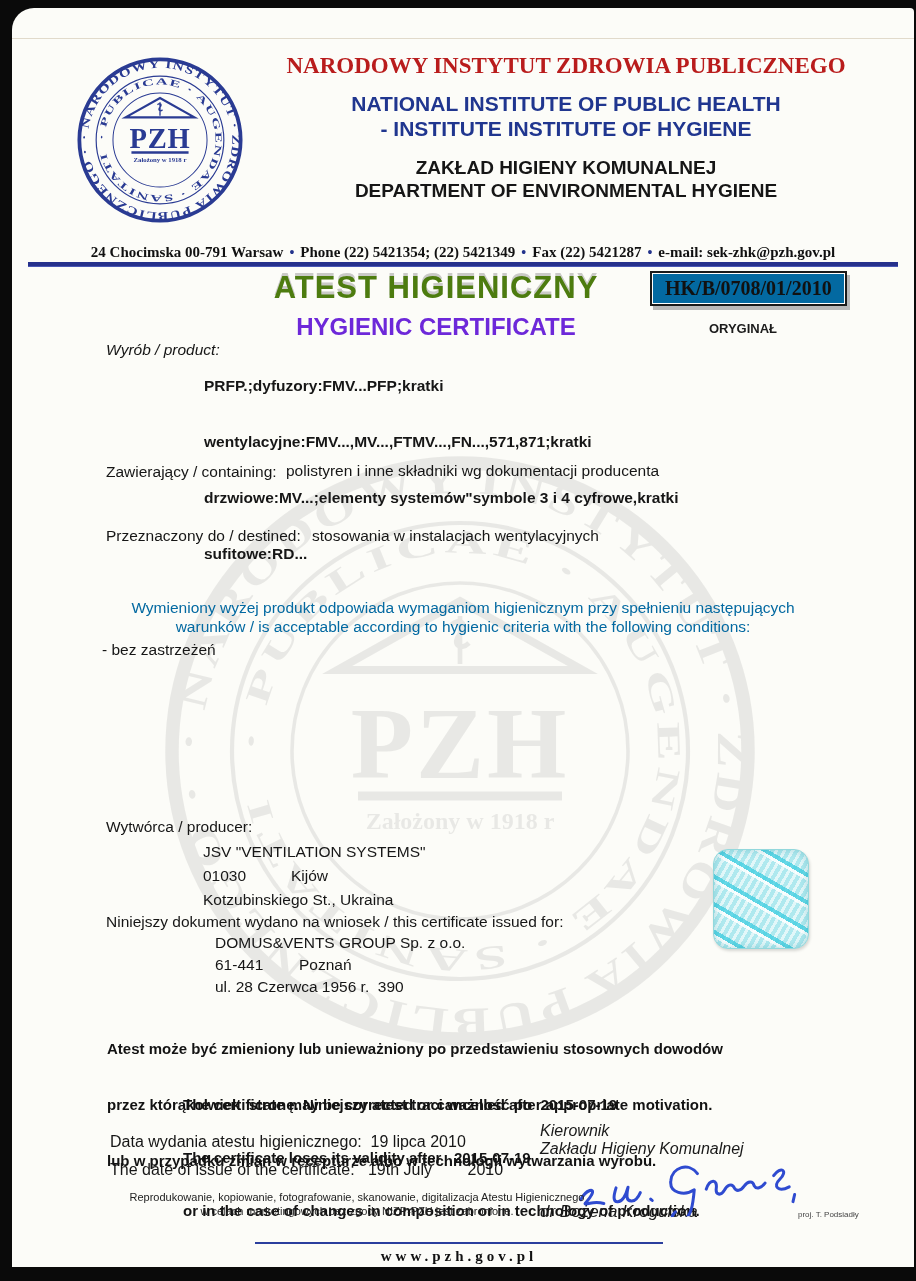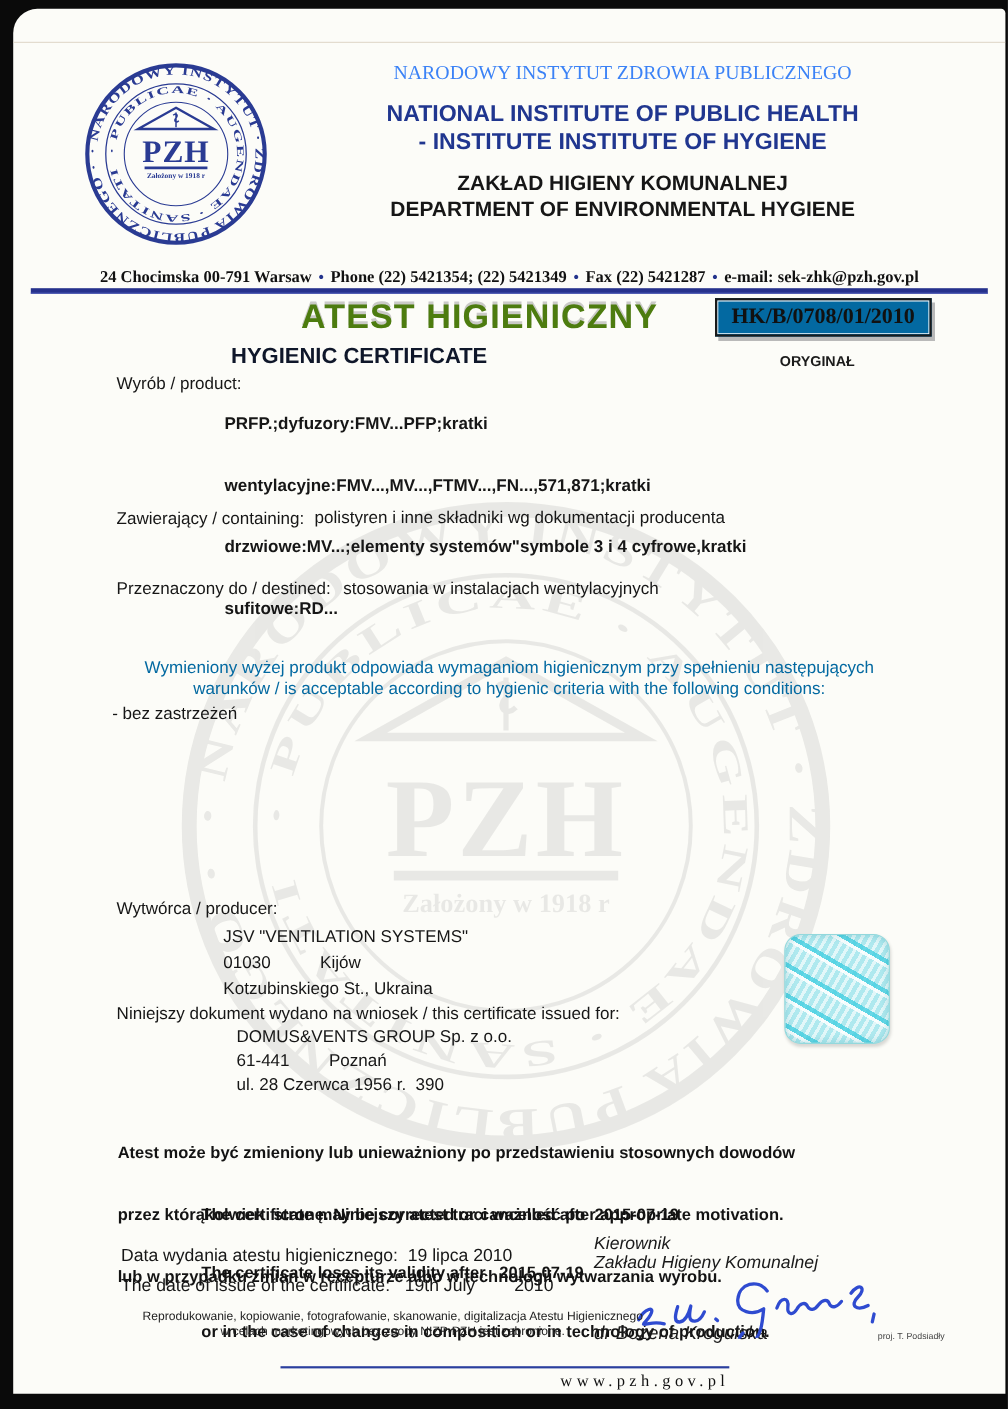--- a/index.html
+++ b/index.html
@@ -10,38 +10,38 @@
   .scan-line{position:absolute;left:0;top:30px;width:100%;height:1px;background:#d9d1bf;opacity:.8;}
 
   
   .hidden-defs{position:absolute;width:0;height:0;overflow:hidden;}
   .logo{position:absolute;left:64px;top:48px;width:168px;height:168px;color:#2a3b93;}
   .watermark{position:absolute;left:148px;top:443px;width:600px;height:600px;color:#777;opacity:.14;}
   .seal-serif{font-family:"Liberation Serif",serif;font-weight:bold;}
 
   
   .hdr{position:absolute;left:216px;top:44px;width:676px;text-align:center;}
-  .hdr-pl{font-family:"Liberation Serif",serif;font-weight:normal;font-size:18px;line-height:28px;color:#3b82f6;}
+  .hdr-pl{font-family:"Liberation Serif",serif;font-weight:bold;font-size:23px;line-height:28px;color:#b91c1c;}
   .hdr-en{font-weight:bold;font-size:21px;line-height:25px;color:#20368f;margin-top:11px;}
   .hdr-dept{font-weight:bold;font-size:19px;line-height:23px;color:#161616;margin-top:15px;}
   .contact{position:absolute;left:0;top:236px;width:100%;text-align:center;
            font-family:"Liberation Serif",serif;font-weight:bold;font-size:15px;color:#111;}
   .contact .dot{color:#23338c;padding:0 6px;font-size:14px;}
   .rule{position:absolute;left:16px;right:16px;top:254px;height:4px;background:#26318c;
         border-bottom:1px solid #4a57b5;}
 
   
   .title-pl{position:absolute;left:198px;top:262px;width:452px;text-align:center;
             font-size:31px;font-weight:bold;letter-spacing:1px;color:#4d7c0f;
             text-shadow:0 -3px 0 rgba(110,110,110,.35);}
   .num-box{position:absolute;left:638px;top:263px;padding:4px 13px;border:2px solid #1a1a1a;
            box-shadow:3px 4px 0 #b9b9b9, inset 0 0 0 1px #fff;
            font-family:"Liberation Serif",serif;font-weight:bold;font-size:20px;color:#111;background:#0369a1;}
-  .title-en{position:absolute;left:198px;top:305px;width:452px;text-align:left;
-            font-size:20px;font-weight:bold;color:#0f172a;}
+  .title-en{position:absolute;left:198px;top:305px;width:452px;text-align:center;
+            font-size:24px;font-weight:bold;color:#6d28d9;}
   .oryginal{position:absolute;left:638px;top:313px;width:186px;text-align:center;
             font-size:13px;font-weight:bold;color:#1b1b1b;}
 
   
   .lbl{position:absolute;font-size:15.5px;color:#161616;}
   .val{position:absolute;font-size:15.5px;color:#161616;white-space:pre-wrap;}
   .bold{font-weight:bold;}
   .product-val{left:192px;top:332px;width:500px;line-height:18.6px;}
   .cond{position:absolute;left:95px;top:590px;width:712px;text-align:center;font-size:15.5px;
         line-height:19px;color:#0369a1;}
@@ -69,22 +69,22 @@
     border:1px solid #93d8dc;
     background:
       repeating-linear-gradient(30deg, rgba(255,255,255,0) 0 9px, rgba(255,255,255,.85) 9px 12px,
         rgba(60,205,224,.75) 12px 16px, rgba(255,255,255,0) 16px 24px),
       repeating-linear-gradient(120deg, rgba(150,225,235,.4) 0 4px, rgba(255,255,255,.55) 4px 7px),
       #bfeef1;
     box-shadow:inset 0 0 8px rgba(0,120,140,.25), 1px 2px 3px rgba(0,0,0,.15);}
 
   
   .foot-rule{position:absolute;left:243px;top:1234px;width:408px;height:2px;background:#2b3f9e;}
-  .foot-url{position:absolute;left:243px;top:1240px;width:408px;text-align:right;
-            font-family:"Liberation Serif",serif;font-weight:normal;font-size:15px;
+  .foot-url{position:absolute;left:243px;top:1240px;width:408px;text-align:center;
+            font-family:"Liberation Serif",serif;font-weight:bold;font-size:15px;
             letter-spacing:4px;color:#111;}
 </style>
 </head>
 <body>
 
 <div class="scan-bg">
   <div class="paper">
 
     <svg class="hidden-defs" aria-hidden="true">
       <defs>
@@ -129,21 +129,21 @@
 
     <div class="contact"><span>24 Chocimska 00-791 Warsaw</span><span class="dot">•</span><span>Phone (22) 5421354; (22) 5421349</span><span class="dot">•</span><span>Fax (22) 5421287</span><span class="dot">•</span><span>e-mail: sek-zhk@pzh.gov.pl</span></div>
 
     <div class="rule"></div>
 
     <div class="title-pl z-top">ATEST HIGIENICZNY</div>
     <div class="num-box z-top">HK/B/0708/01/2010</div>
     <div class="title-en z-top">HYGIENIC CERTIFICATE</div>
     <div class="oryginal z-top">ORYGINAŁ</div>
 
-    <div class="lbl z-top" style="left:94px;top:333px;">Wyrób / product:</div>
+    <div class="lbl z-top" style="left:94px;top:333px;font-style:italic;">Wyrób / product:</div>
     <div class="val bold product-val z-top">
       <div>PRFP.;dyfuzory:FMV...PFP;kratki</div>
       <div>wentylacyjne:FMV...,MV...,FTMV...,FN...,571,871;kratki</div>
       <div>drzwiowe:MV...;elementy systemów"symbole 3 i 4 cyfrowe,kratki</div>
       <div>sufitowe:RD...</div>
     </div>
 
     <div class="lbl z-top" style="left:94px;top:455px;">Zawierający / containing:</div>
     <div class="val z-top" style="left:274px;top:454px;">polistyren i inne składniki wg dokumentacji producenta</div>
 

